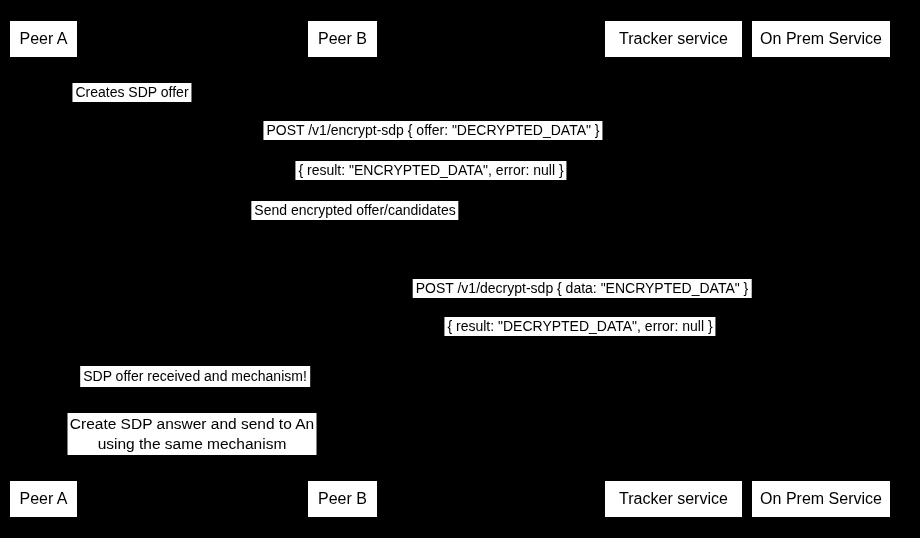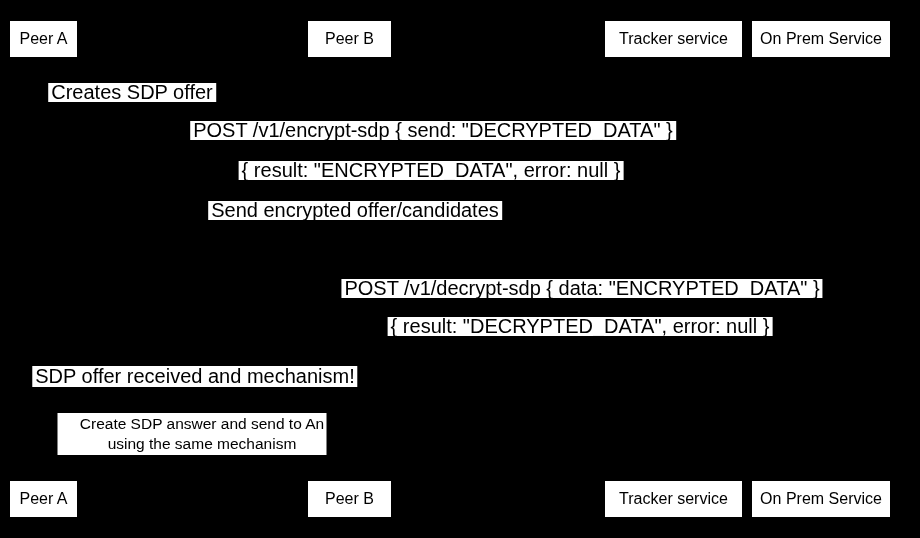--- a/index.html
+++ b/index.html
@@ -22,29 +22,29 @@
     color: #000000;
     display: flex;
     align-items: center;
     justify-content: center;
     font-size: 16px;
     white-space: nowrap;
   }
   .row-top    { top: 21px; }
   .row-bottom { top: 481px; }
   .a1 { left: 10px;  width: 67px;  }
-  .a2 { left: 308px; width: 83px;  }
+  .a2 { left: 308px; width: 69px;  }
   .a3 { left: 605px; width: 137px; }
   .a4 { left: 752px; width: 138px; }
 
   .msg {
     position: absolute;
     background: #ffffff;
     color: #000000;
-    font-size: 20px;
+    font-size: 14px;
     line-height: 19px;
     padding: 0 3px;
     white-space: nowrap;
     transform: translateX(-50%);
   }
   .m1 { left: 132px; top: 83px;  }
   .m2 { left: 433px; top: 121px; }
   .m3 { left: 431px; top: 161px; }
   .m4 { left: 355px; top: 201px; }
   .m5 { left: 501px; top: 240px; }
@@ -61,35 +61,34 @@
     transform: translateX(-50%);
     background: #ffffff;
     color: #000000;
     font-size: 15.5px;
     line-height: 20px;
     text-align: center;
     white-space: pre-line;
     display: flex;
     align-items: center;
     justify-content: center;
-    padding-left: 20px;
   }
 </style>
 </head>
 <body>
 
 <div class="stage">
 
   <div class="actor row-top a1">Peer A</div>
   <div class="actor row-top a2">Peer B</div>
   <div class="actor row-top a3">Tracker service</div>
   <div class="actor row-top a4">On Prem Service</div>
 
   <div class="msg m1">Creates SDP offer</div>
-  <div class="msg m2">POST /v1/encrypt-sdp { send: "DECRYPTED_DATA" }</div>
+  <div class="msg m2">POST /v1/encrypt-sdp { offer: "DECRYPTED_DATA" }</div>
   <div class="msg m3">{ result: "ENCRYPTED_DATA", error: null }</div>
   <div class="msg m4">Send encrypted offer/candidates</div>
   <div class="msg m6">POST /v1/decrypt-sdp { data: "ENCRYPTED_DATA" }</div>
   <div class="msg m7">{ result: "DECRYPTED_DATA", error: null }</div>
   <div class="msg m8">SDP offer received and mechanism!</div>
 
   <div class="note">Create SDP answer and send to An
 using the same mechanism</div>
 
   <div class="actor row-bottom a1">Peer A</div>

